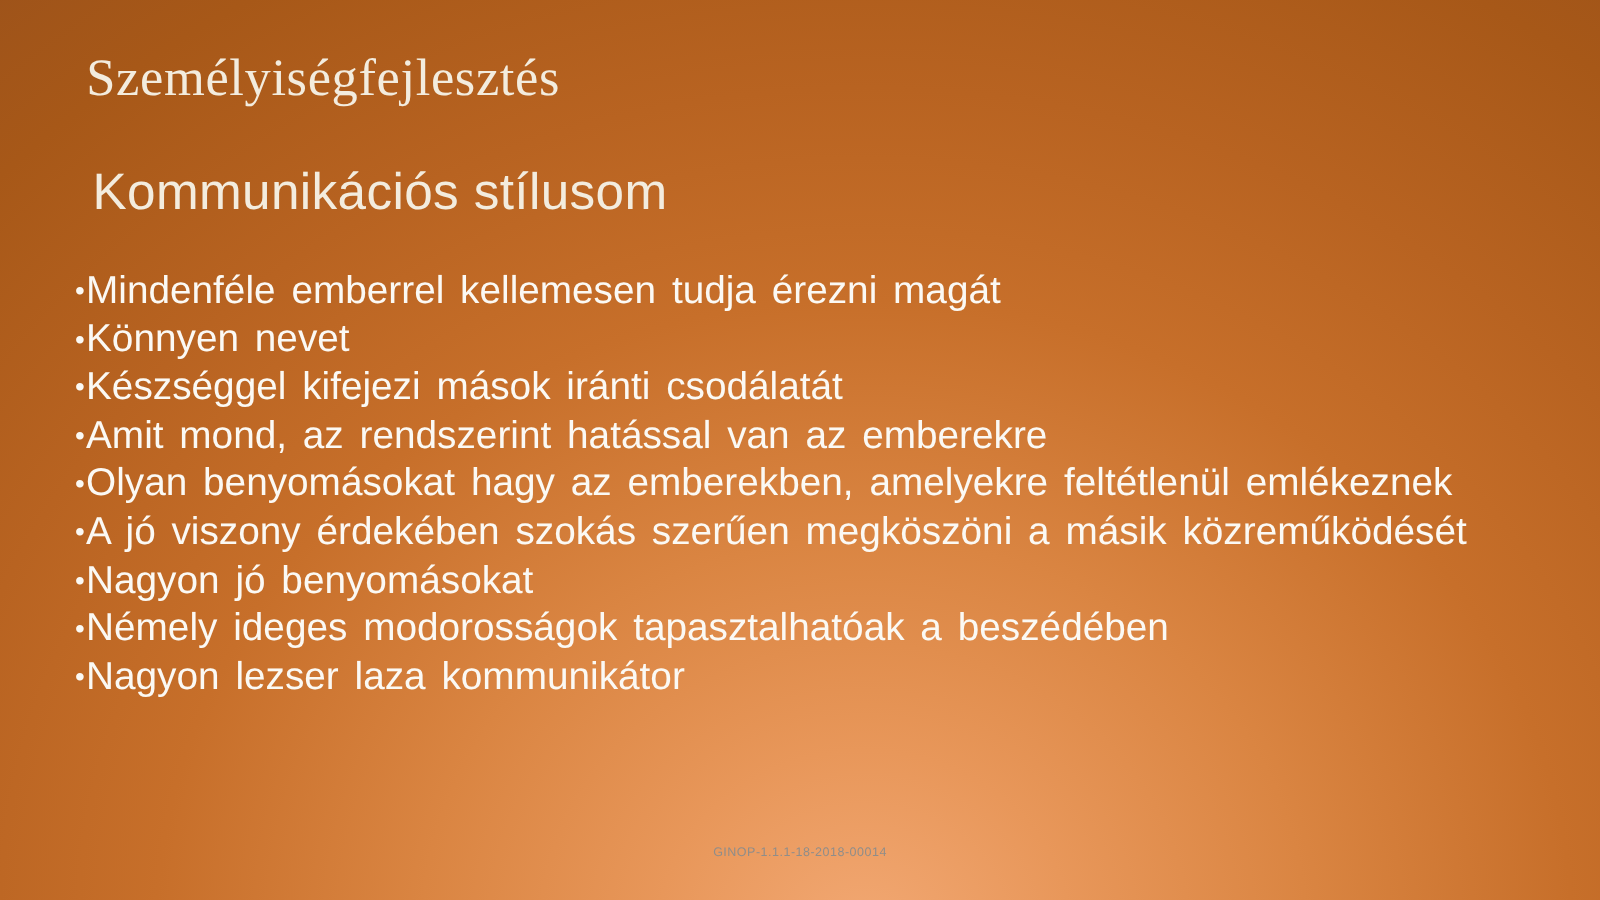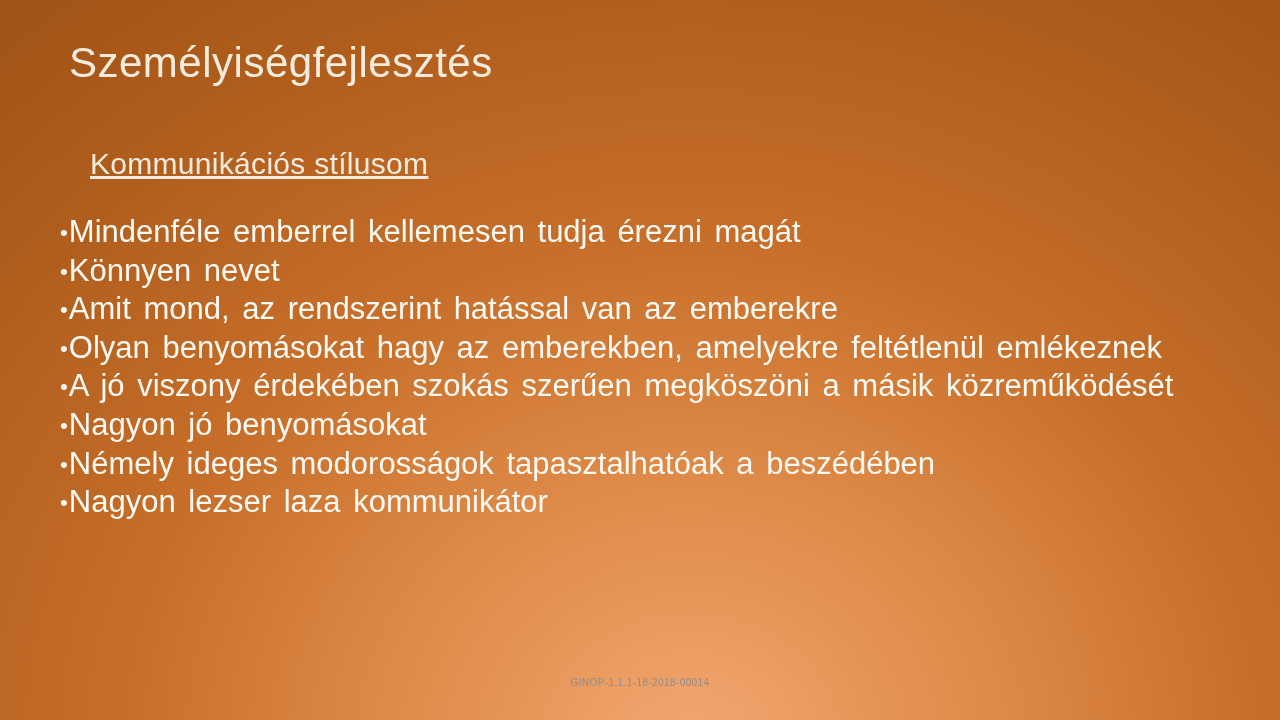--- a/index.html
+++ b/index.html
@@ -21,41 +21,40 @@
         #c76f2a 48%,
         #b86321 64%,
         #a75818 82%,
         #98501b 100%);
   }
   .title {
     position: absolute;
     left: 69px;
     top: 40px;
     margin: 0;
-    font-family: Liberation Sans, sans-serif;
+    font-family: Liberation Serif, serif;
     font-weight: 300;
     font-size: 42px;
     line-height: 1.1;
     letter-spacing: 0.5px;
     color: var(--title-color, #f3ecde);
     white-space: nowrap;
   }
   .subtitle {
     position: absolute;
     left: 74px;
     top: 131px;
-    margin: 16px;
+    margin: 0;
     font-family: "Liberation Sans", sans-serif;
     font-weight: 300;
-    font-size: 30px;
+    font-size: 41px;
     line-height: 1.1;
     letter-spacing: 0.3px;
     color: var(--title-color, #f3ecde);
     white-space: nowrap;
-    text-decoration: underline;
   }
   .bullets {
     position: absolute;
     left: 60px;
     top: 213px;
     width: 1175px;
     margin: 0;
     padding: 0;
     list-style: none;
     font-size: 31px;
@@ -89,20 +88,21 @@
 <body>
 
 <div class="slide">
   <h1 class="title">Személyiségfejlesztés</h1>
 
   <h2 class="subtitle">Kommunikációs stílusom</h2>
 
   <ul class="bullets" id="bullet-list">
       <li>Mindenféle emberrel kellemesen tudja érezni magát</li>
       <li>Könnyen nevet</li>
+      <li>Készséggel kifejezi mások iránti csodálatát</li>
       <li>Amit mond, az rendszerint hatással van az emberekre</li>
       <li>Olyan benyomásokat hagy az emberekben, amelyekre feltétlenül emlékeznek</li>
       <li>A jó viszony érdekében szokás szerűen megköszöni a másik közreműködését</li>
       <li>Nagyon jó benyomásokat</li>
       <li>Némely ideges modorosságok tapasztalhatóak a beszédében</li>
       <li>Nagyon lezser laza kommunikátor</li>
     </ul>
 
   <div class="footer">GINOP-1.1.1-18-2018-00014</div>
 </div>

